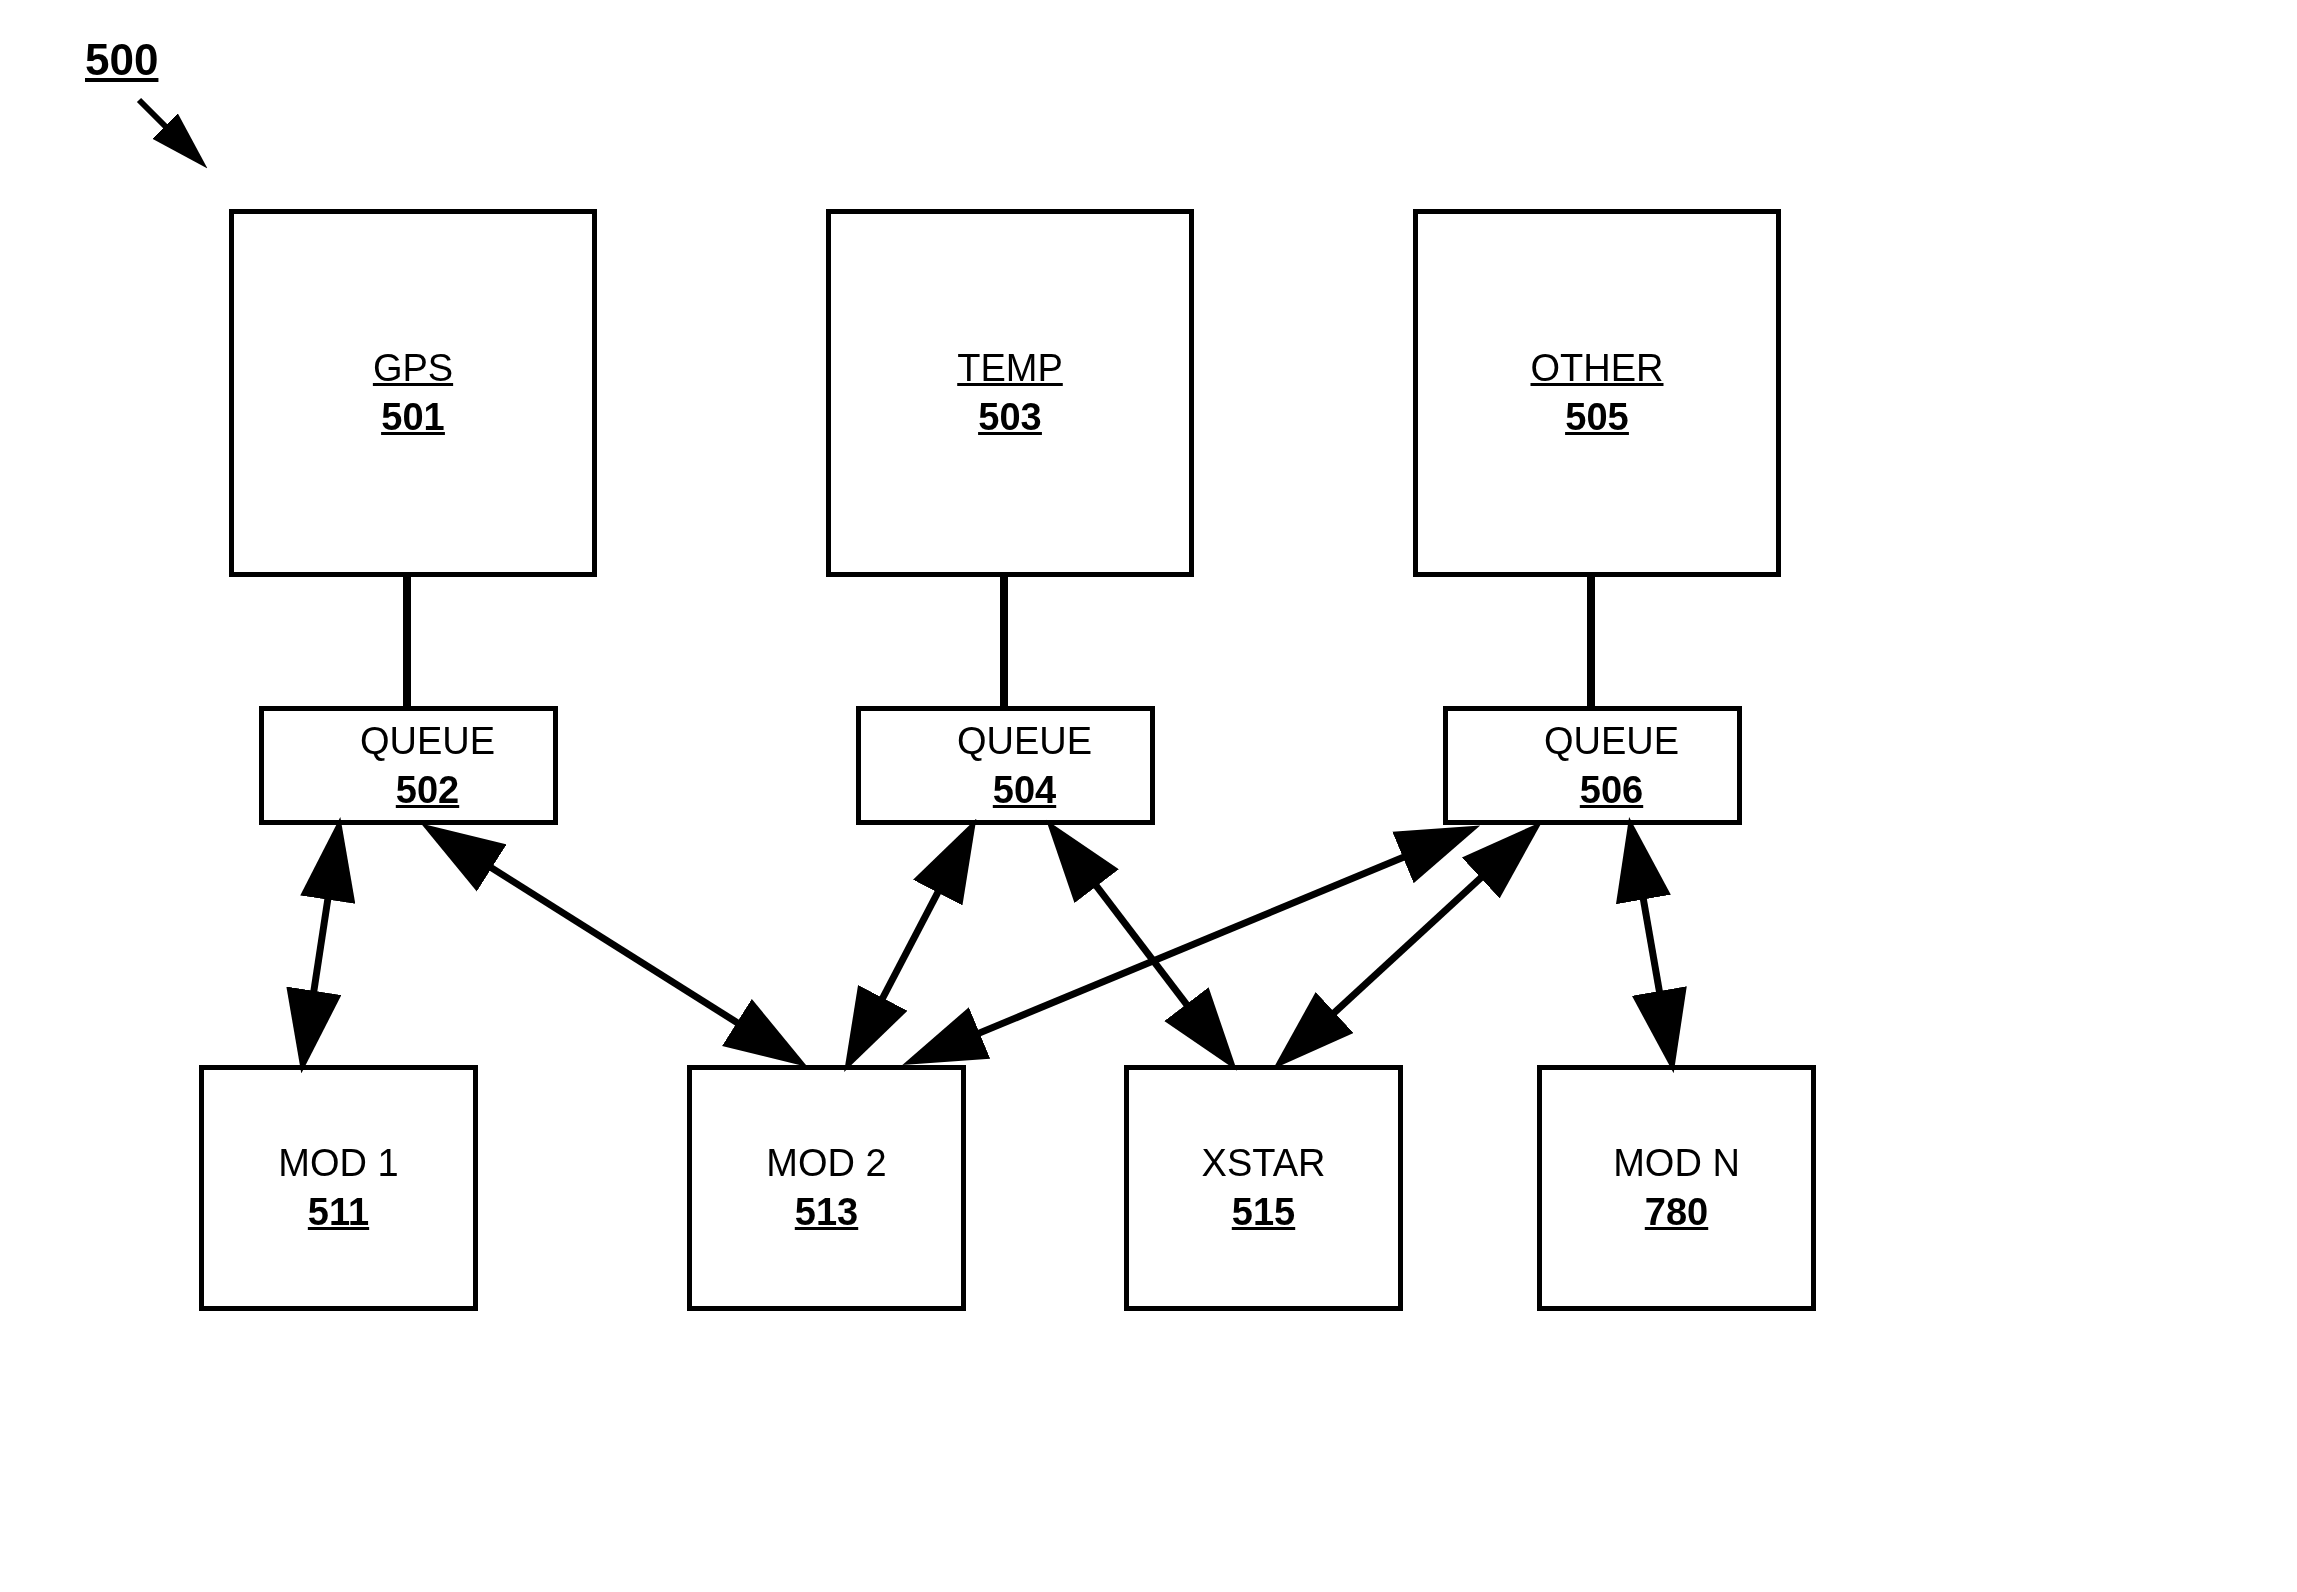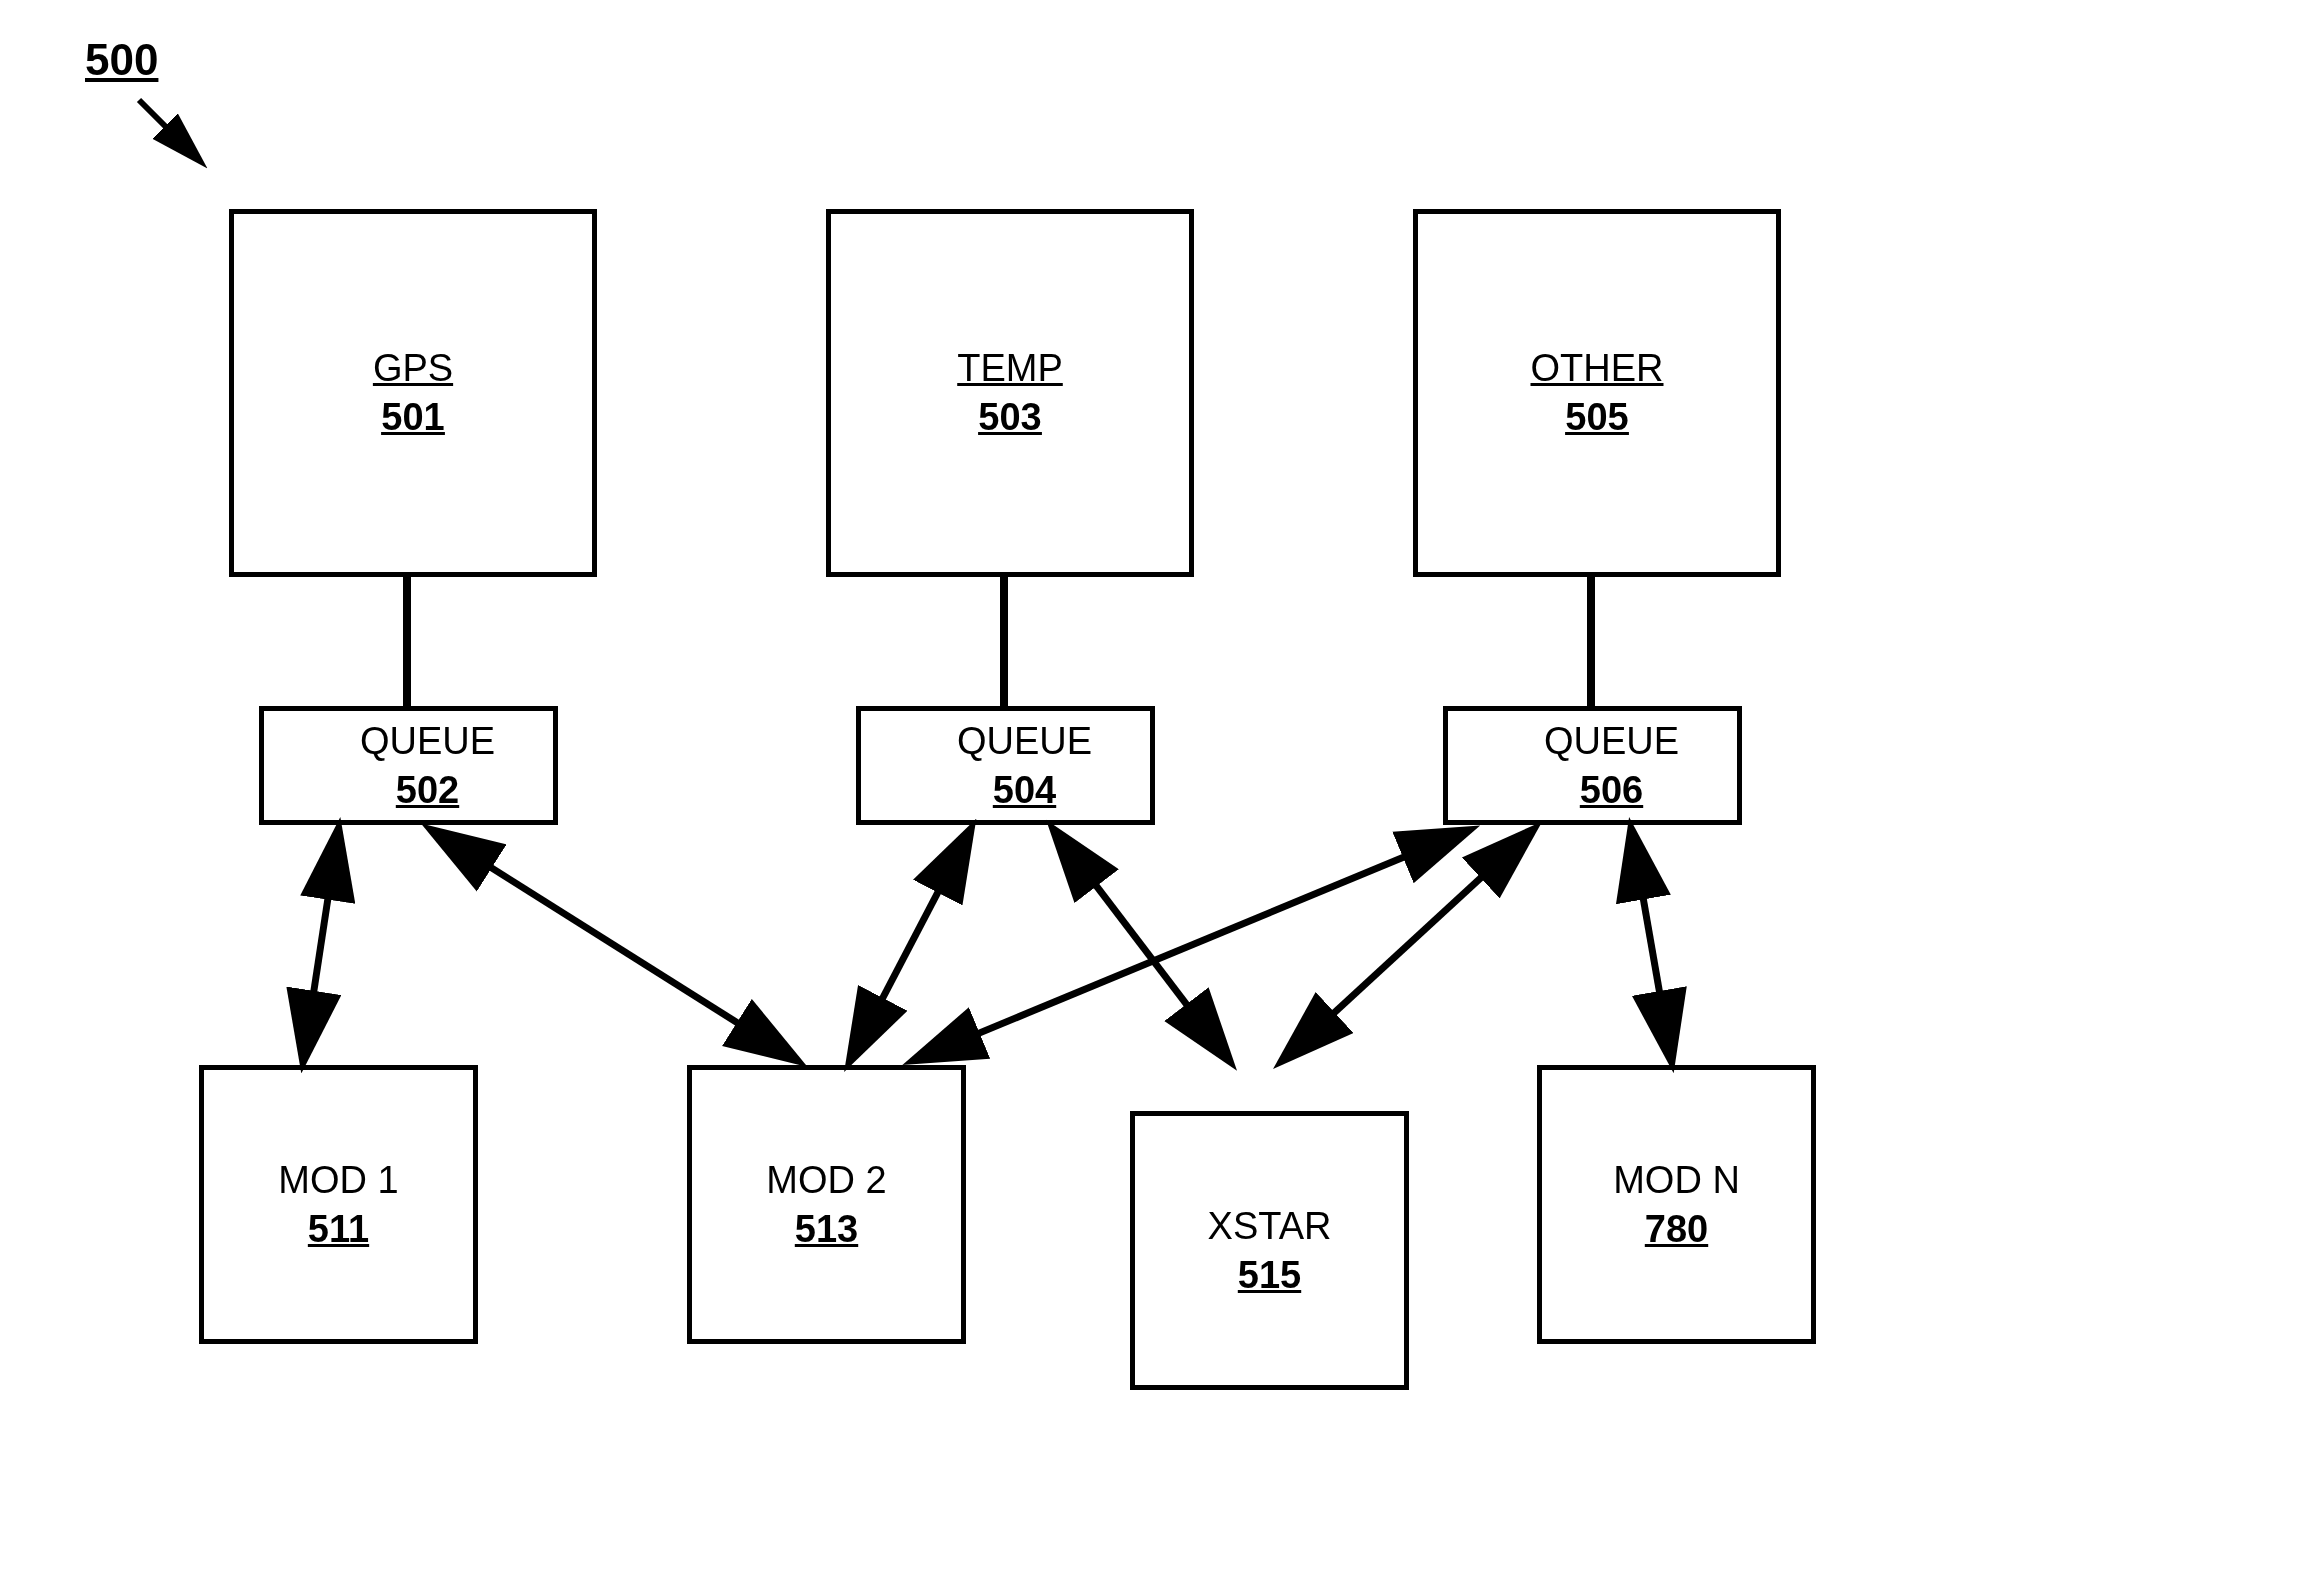--- a/index.html
+++ b/index.html
@@ -44,21 +44,21 @@
       height: 368px;
       text-decoration: underline;
     }
     .queue-box {
       width: 299px;
       height: 119px;
       padding-left: 38px;
     }
     .mod-box {
       width: 279px;
-      height: 279px;
+      height: 246px;
     }
     .connector-line {
       position: absolute;
       background: black;
     }
     svg.connections {
       position: absolute;
       top: 0;
       left: 0;
       width: 2297px;
@@ -117,21 +117,21 @@
 <div class="box mod-box" style="left:199px; top:1065px;">
   <div class="box-label">MOD 1</div>
   <div class="box-number">511</div>
 </div>
 
 <div class="box mod-box" style="left:687px; top:1065px;">
   <div class="box-label">MOD 2</div>
   <div class="box-number">513</div>
 </div>
 
-<div class="box mod-box" style="left:1124px; top:1111px;margin-left:6px;">
+<div class="box mod-box" style="left:1124px; top:1065px;">
   <div class="box-label">XSTAR</div>
   <div class="box-number">515</div>
 </div>
 
 <div class="box mod-box" style="left:1537px; top:1065px;">
   <div class="box-label">MOD N</div>
   <div class="box-number">780</div>
 </div>
 
 <svg class="connections" viewBox="0 0 2309 1601" width="2297" height="1593">

